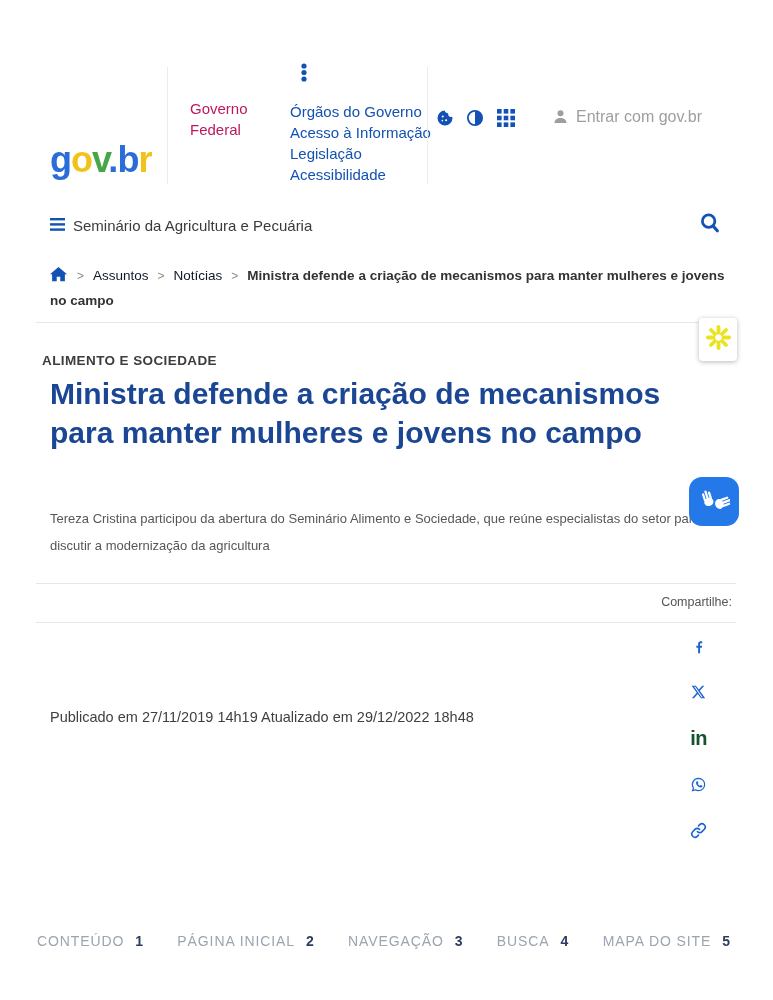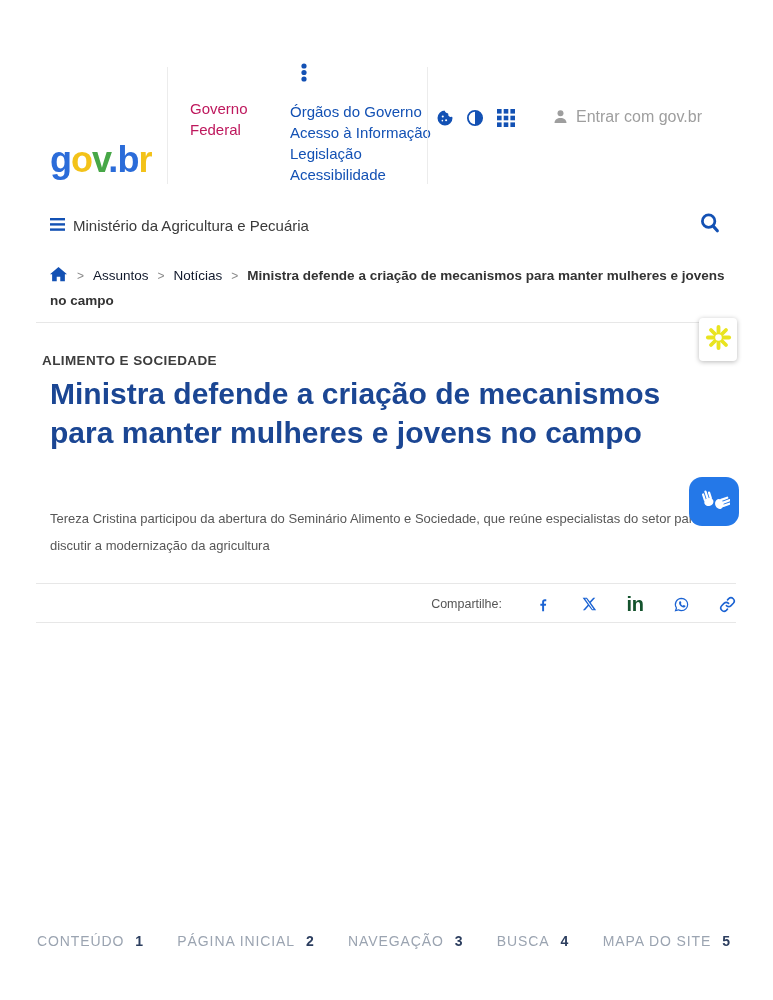--- a/index.html
+++ b/index.html
@@ -46,21 +46,21 @@
   .handtalk { left:689px; top:477px; width:50px; height:49px; background:#2478e8;
     border-radius:13px; display:flex; align-items:center; justify-content:center; cursor:pointer; z-index:5; }
 
   
   .category { left:42px; top:353px; font-size:13.5px; font-weight:700; color:#3d3d3d; letter-spacing:.4px; }
   .title { left:50px; top:374px; width:628px; font-size:30px; font-weight:700; color:#1b4693; line-height:39px; }
   .subtitle { left:50px; top:505px; width:658px; font-size:13px; color:#575757; line-height:27px; }
 
   .pubrow { left:50px; top:595px; width:686px; display:flex; align-items:center; }
   .published { font-size:14.5px; color:#3f3f3f; }
-  .share { margin-left:auto; display:flex; align-items:center; gap:28px; }
+  .share { margin-left:auto; display:flex; align-items:center; gap:28px;flex-direction:column; }
   .share-label { font-size:12.5px; color:#555; margin-right:4px; }
   .soc { width:18px; height:18px; display:inline-flex; align-items:center; justify-content:center; cursor:pointer; }
   .soc-in { font-size:20px; font-weight:700; color:#14532d; letter-spacing:-.5px; line-height:18px; }
 
   
   .acc-footer { left:37px; top:933px; width:693px; display:flex; justify-content:space-between; align-items:center; }
   .acc-item { display:flex; align-items:center; cursor:pointer; }
   .acc-item .lbl { color:#9ba4b1; font-size:14px; letter-spacing:.9px; }
   .acc-item .key { color:#2c3e5f; font-size:14px; font-weight:700; margin-left:11px; }
 </style>
@@ -133,21 +133,21 @@
   <span>Entrar com gov.br</span>
 </div>
 
 <div class="abs hamburger">
   <svg width="15" height="13" viewBox="0 0 15 13">
       <rect width="15" height="2.4" y="0" fill="#1351B4"></rect>
       <rect width="15" height="2.4" y="5.2" fill="#1351B4"></rect>
       <rect width="15" height="2.4" y="10.4" fill="#1351B4"></rect>
     </svg>
 </div>
-<div class="abs ministry">Ministério da Agricultura e Pecuária</div>
+<div class="abs ministry">Seminário da Agricultura e Pecuária</div>
 <div class="abs search-btn">
   <svg width="22" height="23" viewBox="0 0 24 24">
       <circle cx="10.5" cy="10.5" r="6.8" fill="none" stroke="#1351B4" stroke-width="3"></circle>
       <line x1="15.5" y1="16" x2="20" y2="21" stroke="#1351B4" stroke-width="3.4" stroke-linecap="round"></line>
     </svg>
 </div>
 
 <div class="abs breadcrumb">
   <a href="#"><span class="home-icon"><svg width="17" height="15" viewBox="0 0 24 21" fill="#1351B4">
           <path d="M12 0L0 10h3v10h6.5v-6.5h5V20H21V10h3z"></path>
@@ -189,20 +189,21 @@
   </span>
 </div>
 
 <div class="abs category">ALIMENTO E SOCIEDADE</div>
 <h1 class="abs title">Ministra defende a criação de mecanismos para manter mulheres e jovens no campo</h1>
 <p class="abs subtitle">Tereza Cristina participou da abertura do Seminário Alimento e Sociedade, que reúne especialistas do setor para discutir a modernização da agricultura</p>
 
 <div class="abs hrule" style="top:583px;"></div>
 
 <div class="abs pubrow">
+  <span class="published">Publicado em 27/11/2019 14h19 Atualizado em 29/12/2022 18h48</span>
   <span class="share">
     <span class="share-label">Compartilhe:</span>
     <span class="soc">
       <svg width="16" height="17" viewBox="0 0 24 24" fill="#1b63d3">
           <path d="M13.6 22v-8.1h2.7l.4-3.2h-3.1V8.6c0-.9.3-1.6 1.7-1.6h1.6V4.1c-.3 0-1.3-.1-2.3-.1-2.3 0-3.9 1.4-3.9 4v2.7H8v3.2h2.7V22z"></path>
         </svg>
     </span>
     <span class="soc">
       <svg width="17" height="16" viewBox="0 0 24 24" fill="#1b63d3">
           <path d="M17.6 2.5h3.1l-6.8 7.8L22 21.5h-6.3l-4.9-6.4-5.6 6.4H2.1l7.3-8.3L1.7 2.5h6.4l4.4 5.9zM16.5 19.7h1.7L7.2 4.2H5.4z"></path>

